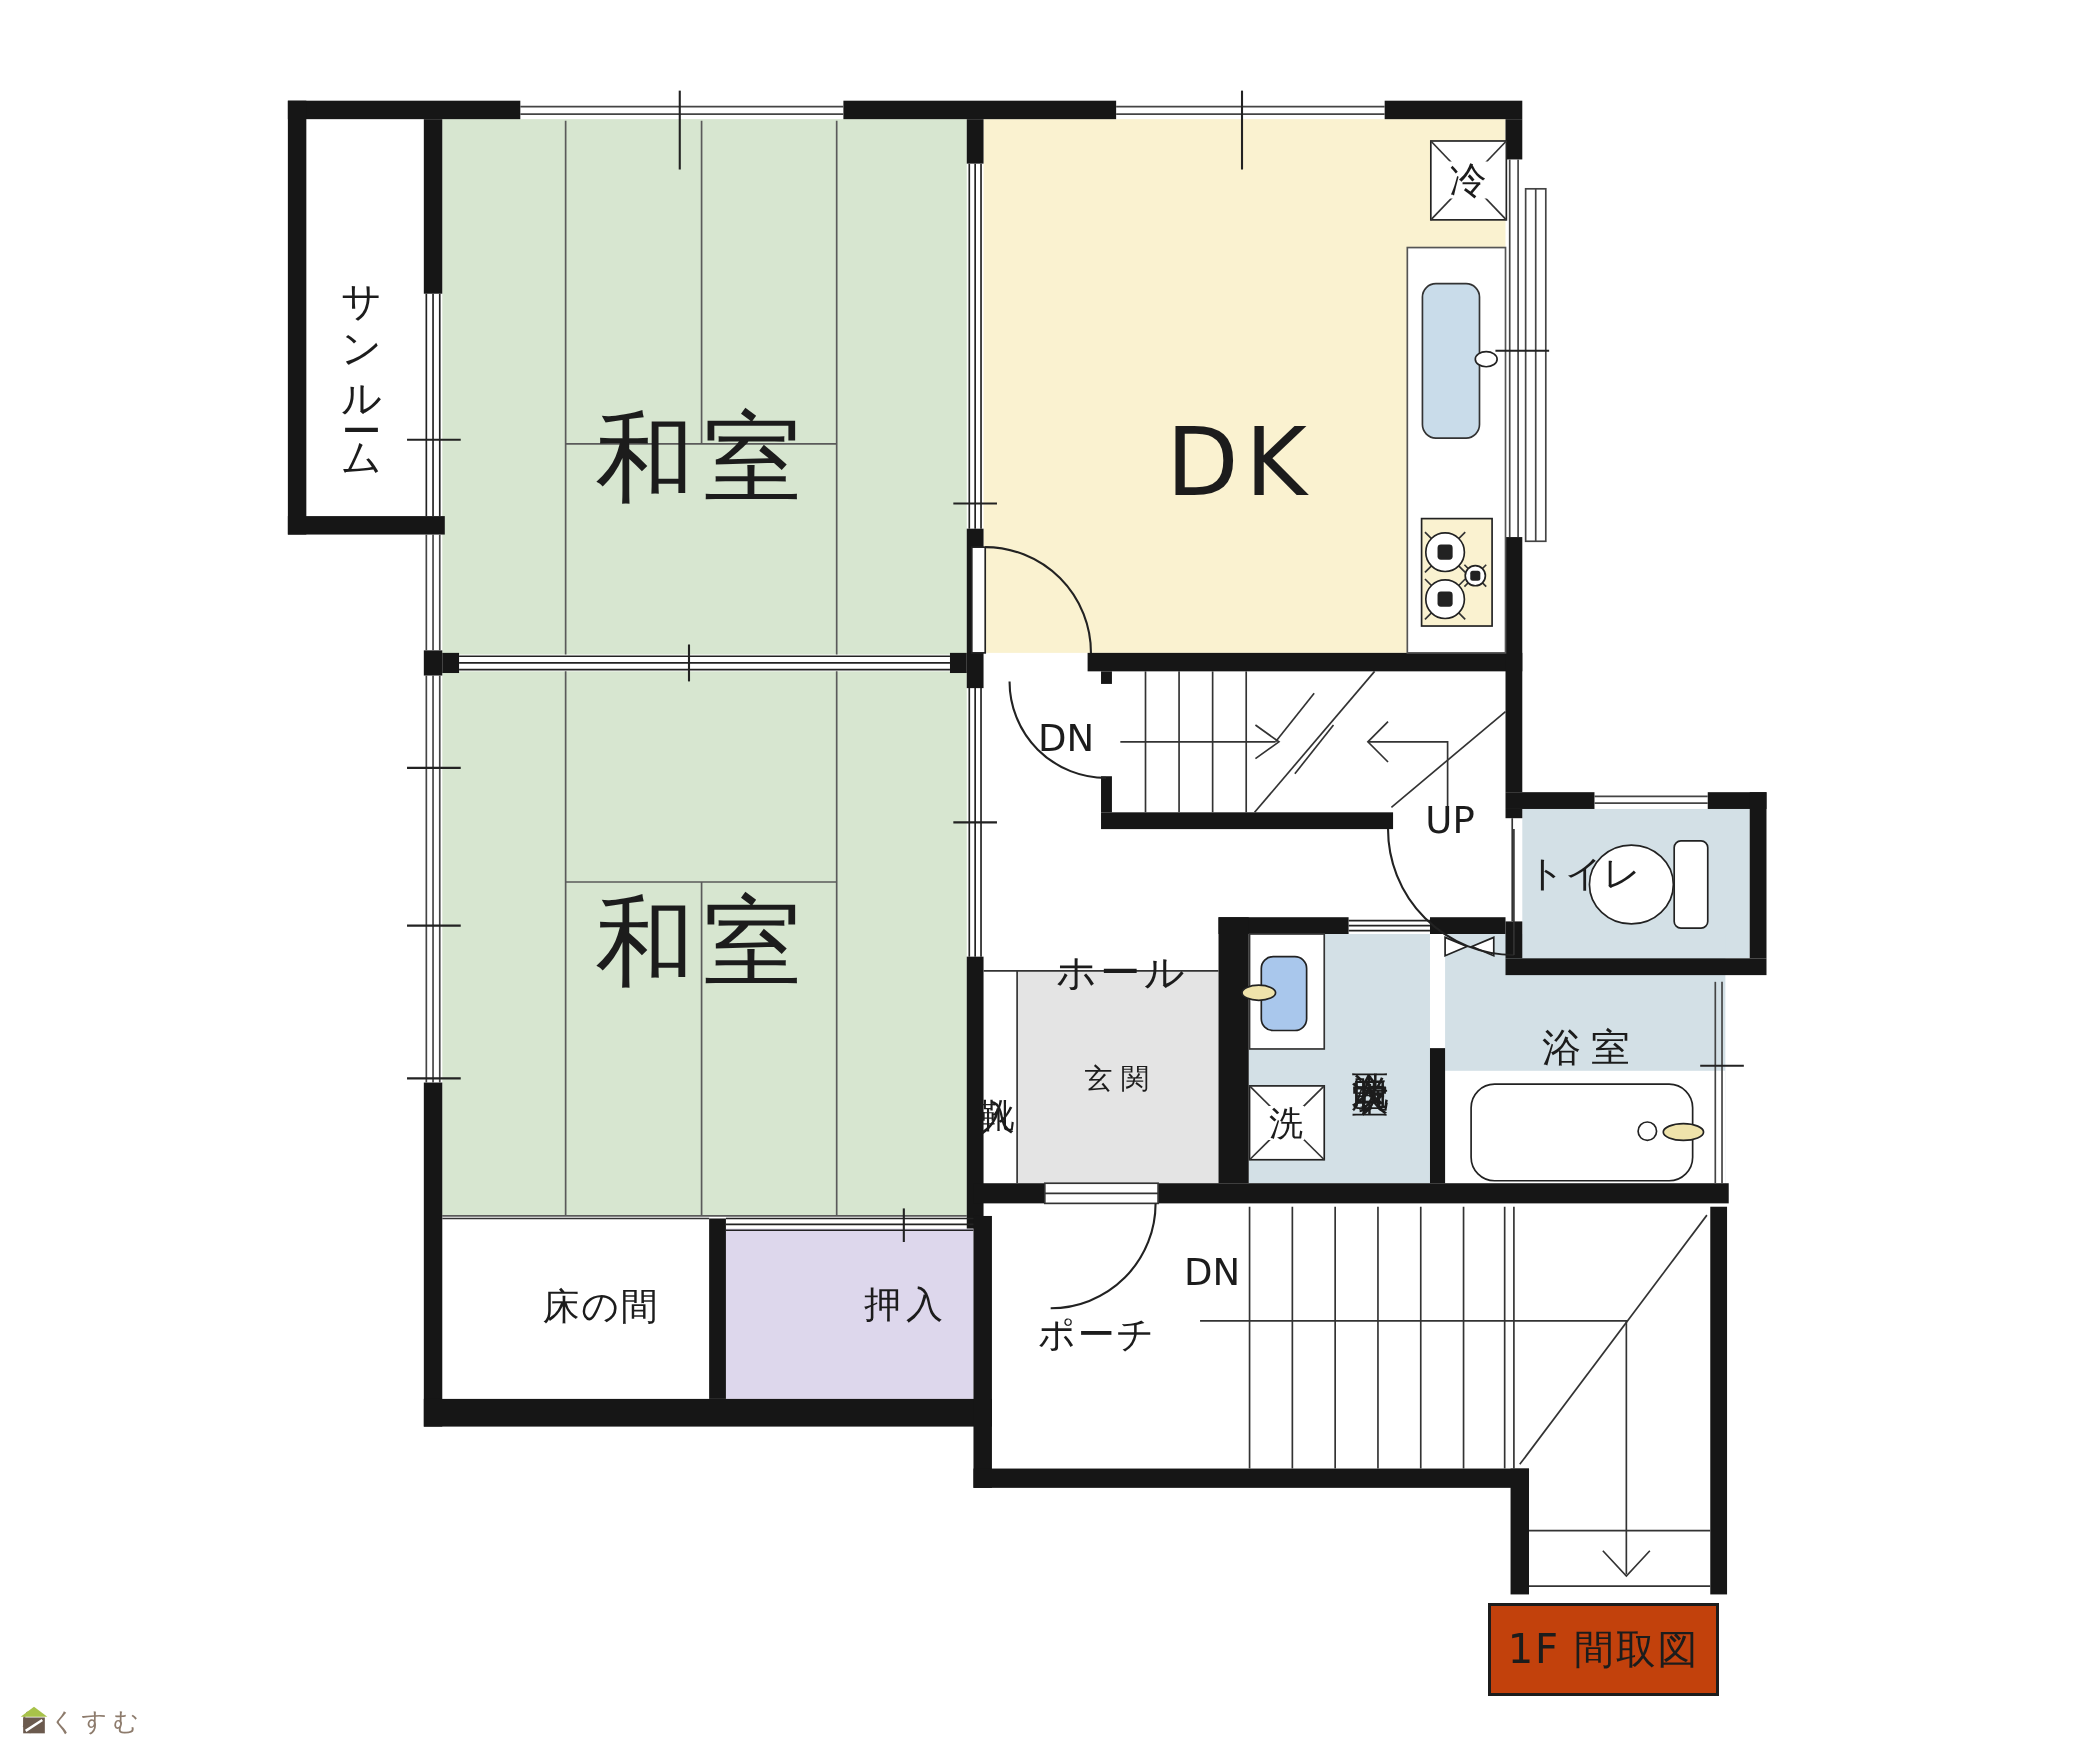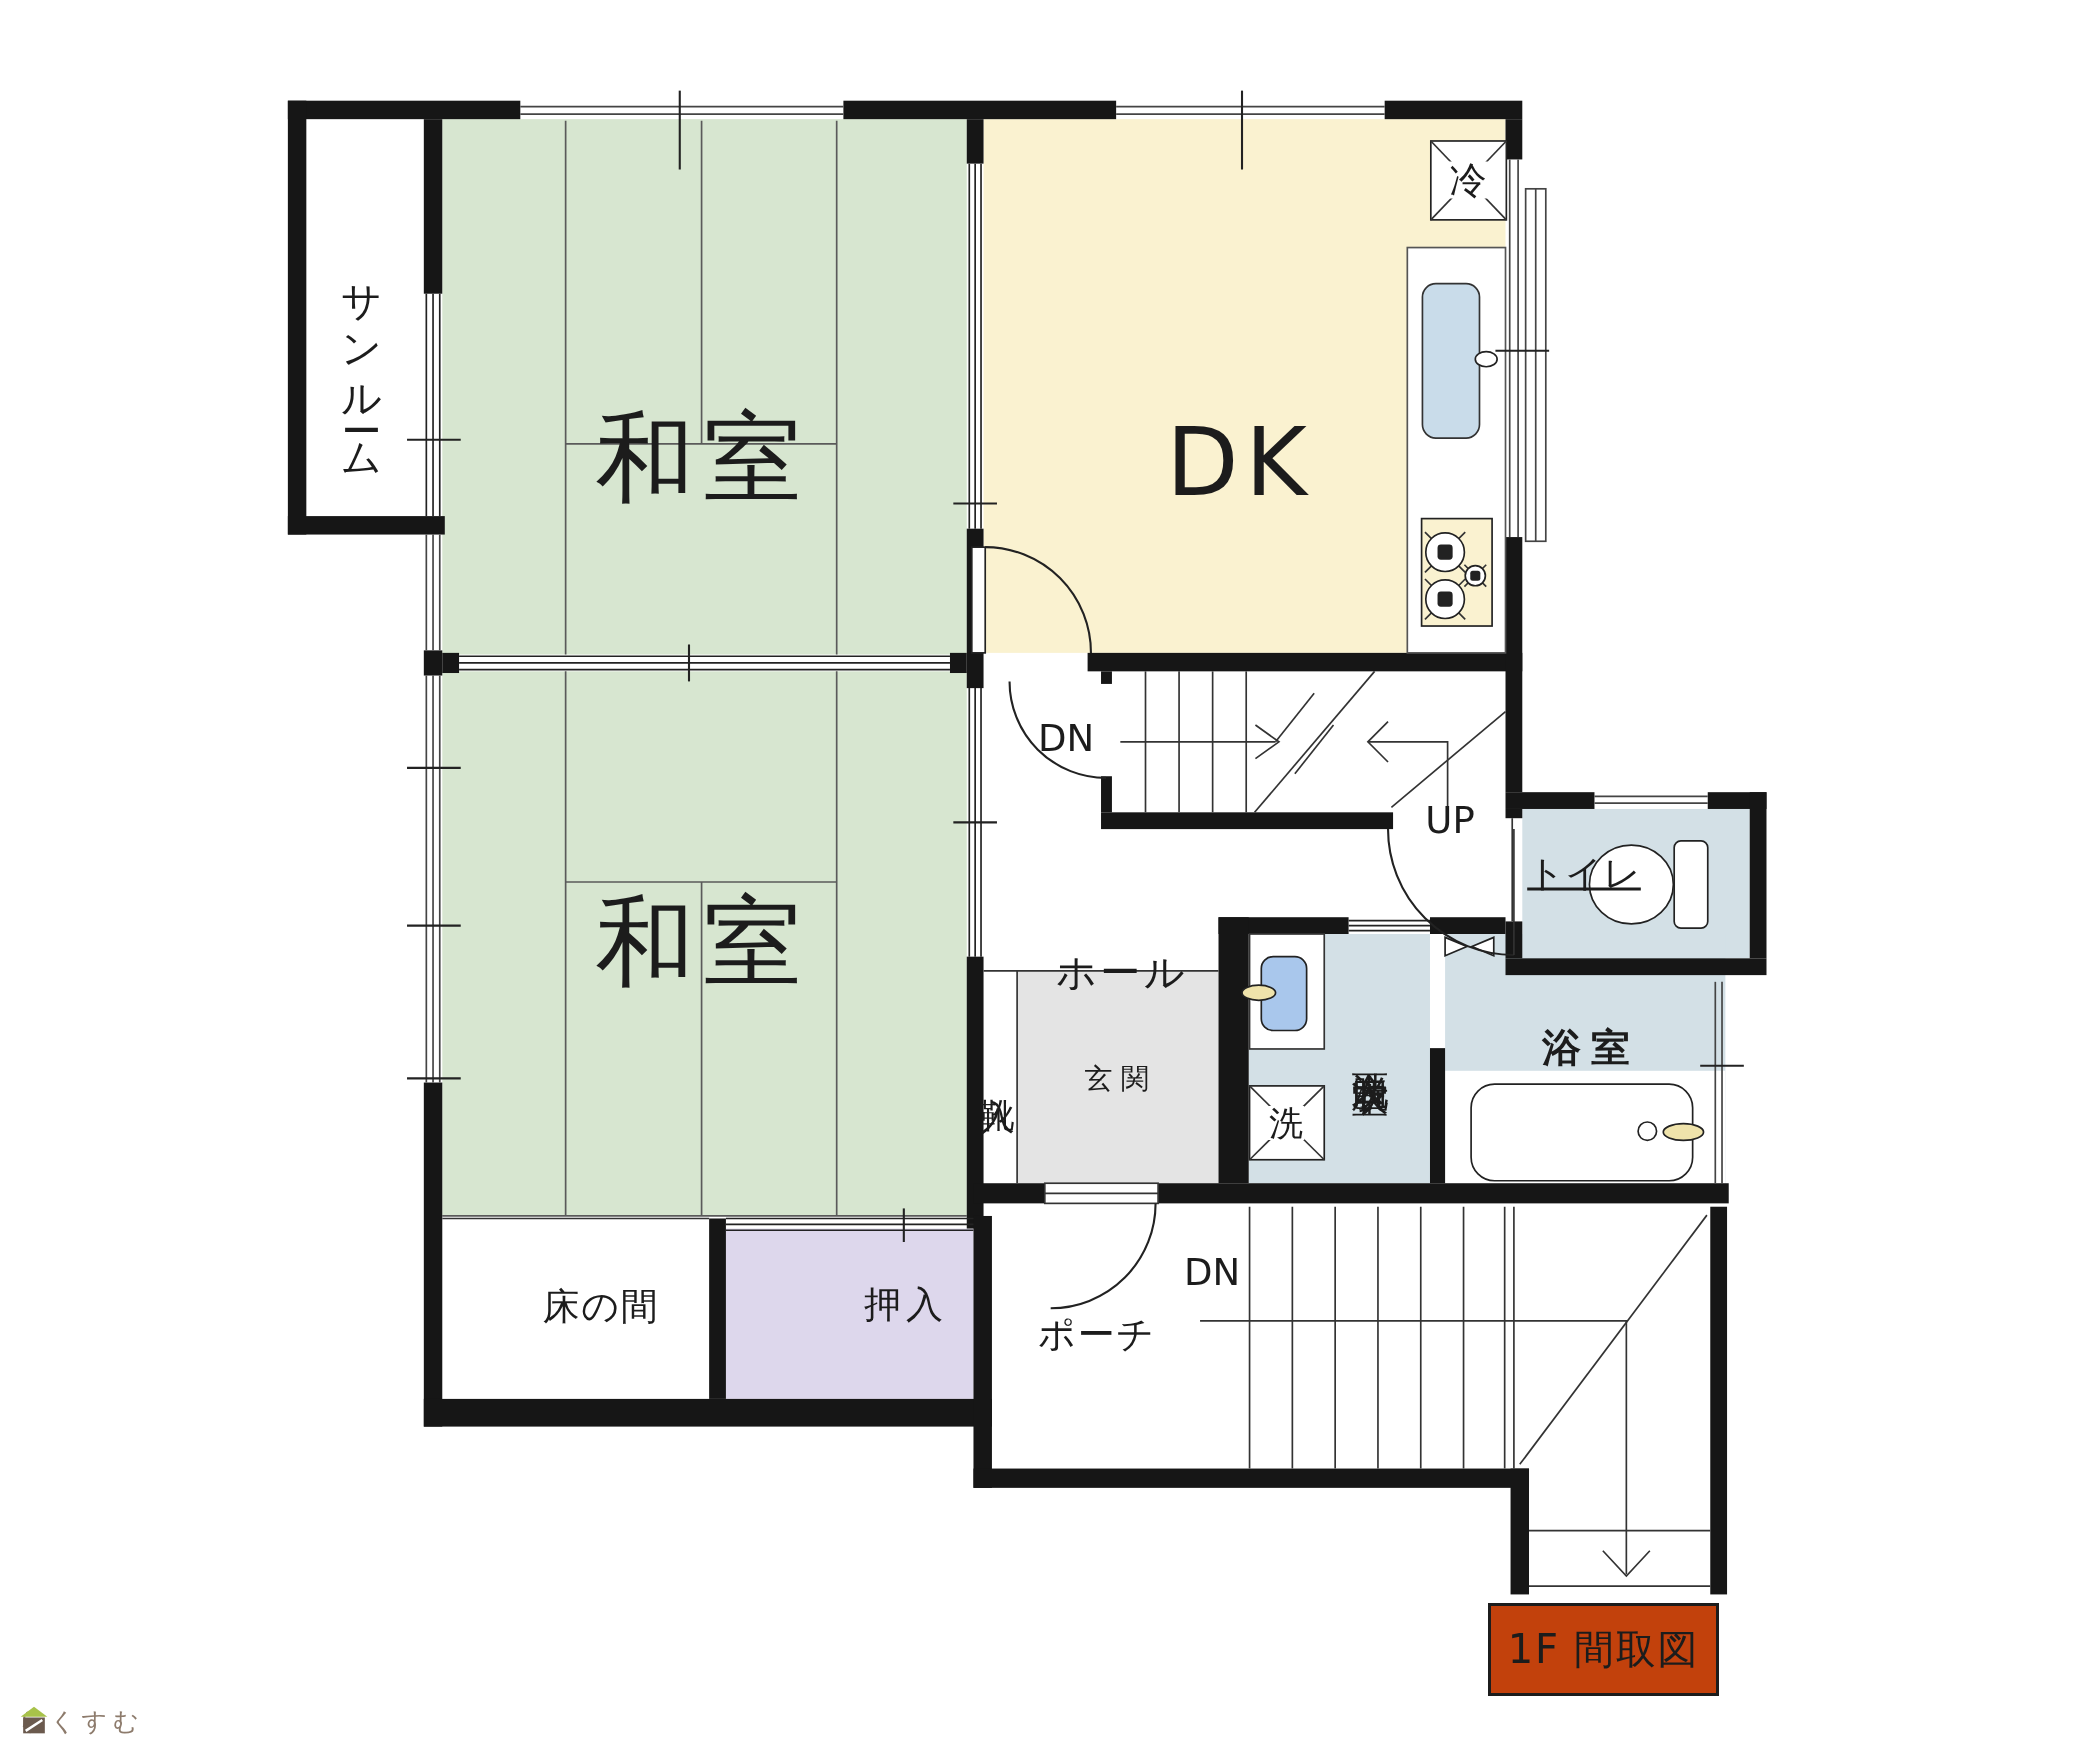--- a/index.html
+++ b/index.html
@@ -268,22 +268,22 @@
 </svg>
 
 <div class="lb v" style="left:362px;top:361px;font-size:40px;letter-spacing:5px;">サンルーム</div>
 <div class="lb" style="left:703px;top:457px;font-size:99px;letter-spacing:8.4px;">和室</div>
 <div class="lb" style="left:703px;top:941px;font-size:99px;letter-spacing:8.4px;">和室</div>
 <div class="lb" style="left:1240px;top:463px;font-size:94px;letter-spacing:6.7px;">DK</div>
 <div class="lb chip" style="left:1468px;top:180px;font-size:37px;">冷</div>
 <div class="lb" style="left:1122px;top:933px;font-size:40px;letter-spacing:3.4px;margin-top:39px;">ホール</div>
 <div class="lb" style="left:1066px;top:738px;font-size:37px;">DN</div>
 <div class="lb" style="left:1450px;top:820px;font-size:37px;text-align:center;">UP</div>
-<div class="lb" style="left:1584px;top:873px;font-size:37px;text-decoration:underline;">トイレ</div>
-<div class="lb" style="left:1591px;top:1047px;font-size:39px;letter-spacing:10px;font-weight:bold;">浴室</div>
+<div class="lb" style="left:1584px;top:873px;font-size:37px;">トイレ</div>
+<div class="lb" style="left:1591px;top:1047px;font-size:39px;letter-spacing:10px;">浴室</div>
 <div class="lb v" style="left:1370px;top:1047px;font-size:37px;letter-spacing:1.7px;">洗面脱衣室</div>
 <div class="lb chip" style="left:1286px;top:1123px;font-size:34px;">洗</div>
 <div class="lb" style="left:1121px;top:1079px;font-size:28px;letter-spacing:8.4px;">玄関</div>
 <div class="lb v" style="left:998px;top:1072px;font-size:34px;">靴入</div>
 <div class="lb" style="left:601px;top:1306px;font-size:37px;letter-spacing:1.7px;">床の間</div>
 <div class="lb" style="left:858px;top:1304px;font-size:37px;letter-spacing:5px;margin-left:48px;">押入</div>
 <div class="lb" style="left:1097px;top:1290px;font-size:37px;letter-spacing:1.7px;margin-top:44px;">ポーチ</div>
 <div class="lb" style="left:1212px;top:1272px;font-size:37px;">DN</div>
 
 <div class="caption-box">

